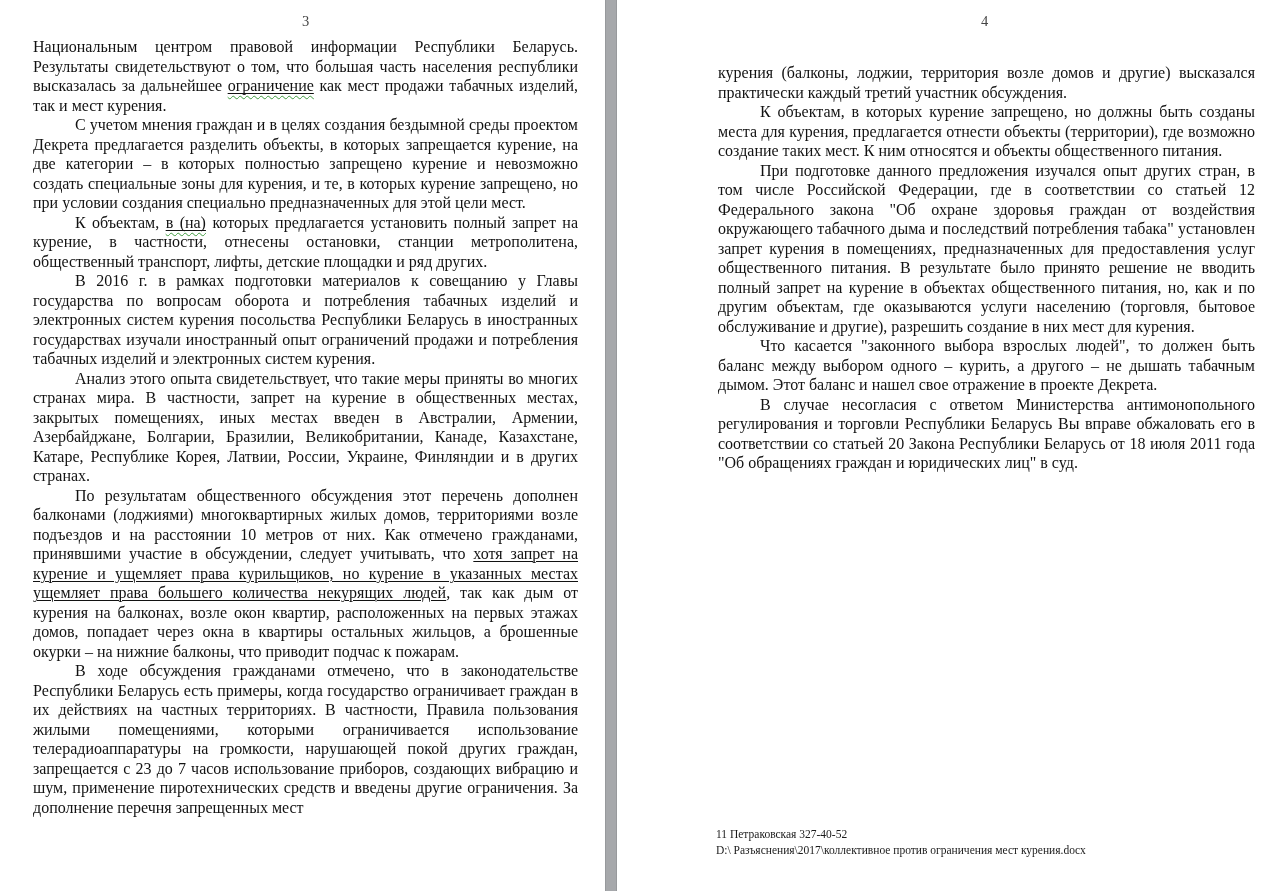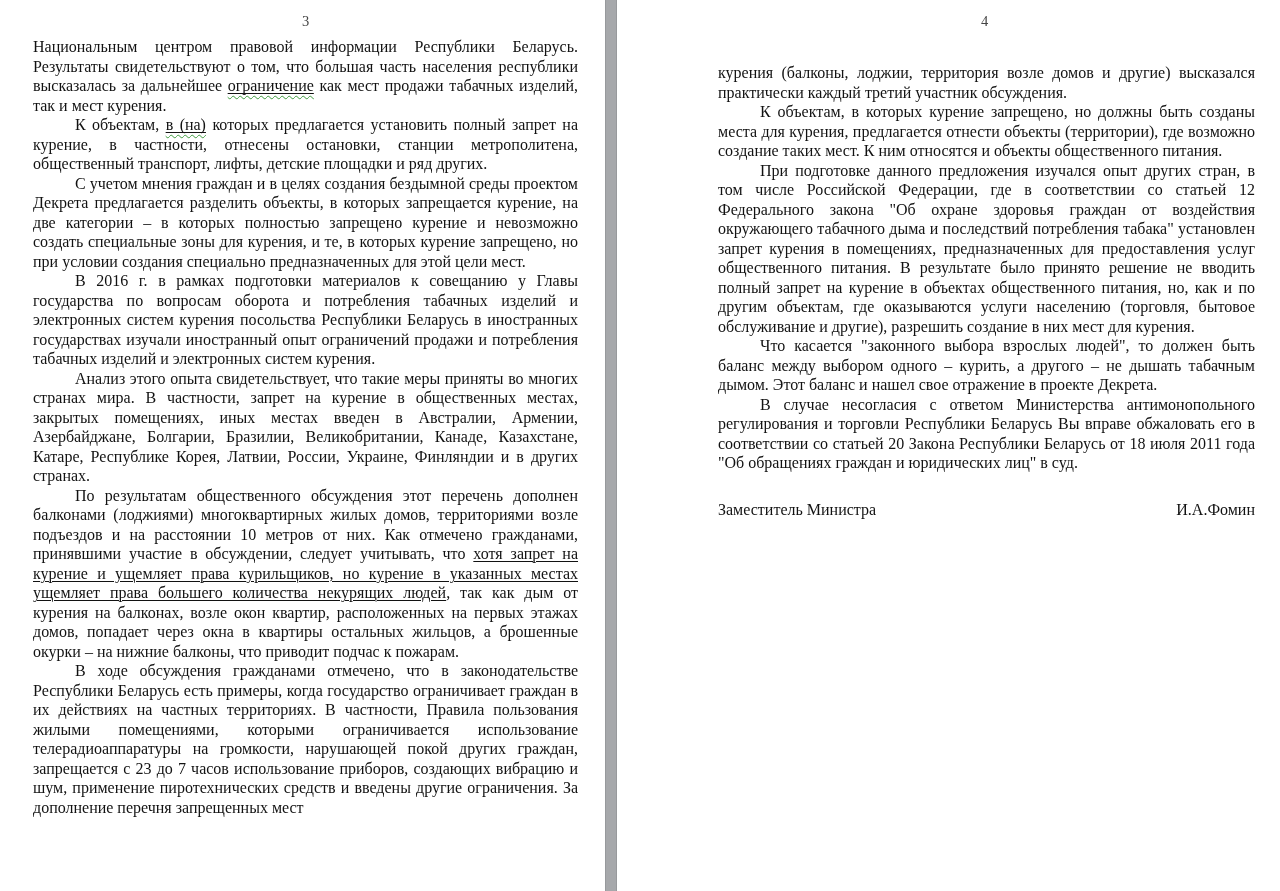--- a/index.html
+++ b/index.html
@@ -74,41 +74,41 @@
 </style>
 </head>
 <body>
 
 <div class="stage">
 
   <div class="page page-left">
     <div class="page-number">3</div>
     <div class="content">
         <p class="para"><span>Национальным центром правовой информации Республики Беларусь. Результаты свидетельствуют о том, что большая часть населения республики высказалась за дальнейшее </span><span class="u"><span class="w">ограничение</span></span><span> как мест продажи табачных изделий, так и мест курения.</span></p>
+        <p class="para ind"><span>С учетом мнения граждан и в целях создания бездымной среды проектом Декрета предлагается разделить объекты, в которых запрещается курение, на две категории – в которых полностью запрещено курение и невозможно создать специальные зоны для курения, и те, в которых курение запрещено, но при условии создания специально предназначенных для этой цели мест.</span></p>
         <p class="para ind"><span>К объектам, </span><span class="u"><span class="w">в (на)</span></span><span> которых предлагается установить полный запрет на курение, в частности, отнесены остановки, станции метрополитена, общественный транспорт, лифты, детские площадки и ряд других.</span></p>
-        <p class="para ind"><span>С учетом мнения граждан и в целях создания бездымной среды проектом Декрета предлагается разделить объекты, в которых запрещается курение, на две категории – в которых полностью запрещено курение и невозможно создать специальные зоны для курения, и те, в которых курение запрещено, но при условии создания специально предназначенных для этой цели мест.</span></p>
         <p class="para ind it"><span>В 2016 г. в рамках подготовки материалов к совещанию у Главы государства по вопросам оборота и потребления табачных изделий и электронных систем курения посольства Республики Беларусь в иностранных государствах изучали иностранный опыт ограничений продажи и потребления табачных изделий и электронных систем курения.</span></p>
         <p class="para ind it"><span>Анализ этого опыта свидетельствует, что такие меры приняты во многих странах мира. В частности, запрет на курение в общественных местах, закрытых помещениях, иных местах введен в Австралии, Армении, Азербайджане, Болгарии, Бразилии, Великобритании, Канаде, Казахстане, Катаре, Республике Корея, Латвии, России, Украине, Финляндии и в других странах.</span></p>
         <p class="para ind"><span>По результатам общественного обсуждения этот перечень дополнен балконами (лоджиями) многоквартирных жилых домов, территориями возле подъездов и на расстоянии 10 метров от них. Как отмечено гражданами, принявшими участие в обсуждении, следует учитывать, что </span><span class="u">хотя запрет на курение и ущемляет права курильщиков, но курение в указанных местах ущемляет права большего количества некурящих людей</span><span>, так как дым от курения на балконах, возле окон квартир, расположенных на первых этажах домов, попадает через окна в квартиры остальных жильцов, а брошенные окурки – на нижние балконы, что приводит подчас к пожарам.</span></p>
         <p class="para ind"><span>В ходе обсуждения гражданами отмечено, что в законодательстве Республики Беларусь есть примеры, когда государство ограничивает граждан в их действиях на частных территориях. В частности, Правила пользования жилыми помещениями, которыми ограничивается использование телерадиоаппаратуры на громкости, нарушающей покой других граждан, запрещается с 23 до 7 часов использование приборов, создающих вибрацию и шум, применение пиротехнических средств и введены другие ограничения. За дополнение перечня запрещенных мест</span></p>
       </div>
   </div>
 
   <div class="page-gap"></div>
 
   <div class="page page-right">
     <div class="page-number">4</div>
     <div class="content">
       <div>
           <p class="para"><span>курения (балконы, лоджии, территория возле домов и другие) высказался практически каждый третий участник обсуждения.</span></p>
           <p class="para ind"><span>К объектам, в которых курение запрещено, но должны быть созданы места для курения, предлагается отнести объекты (территории), где возможно создание таких мест. К ним относятся и объекты общественного питания.</span></p>
           <p class="para ind"><span>При подготовке данного предложения изучался опыт других стран, в том числе Российской Федерации, где в соответствии со статьей 12 Федерального закона "Об охране здоровья граждан от воздействия окружающего табачного дыма и последствий потребления табака" установлен запрет курения в помещениях, предназначенных для предоставления услуг общественного питания. В результате было принято решение не вводить полный запрет на курение в объектах общественного питания, но, как и по другим объектам, где оказываются услуги населению (торговля, бытовое обслуживание и другие), разрешить создание в них мест для курения.</span></p>
           <p class="para ind"><span>Что касается "законного выбора взрослых людей", то должен быть баланс между выбором одного – курить, а другого – не дышать табачным дымом. Этот баланс и нашел свое отражение в проекте Декрета.</span></p>
           <p class="para ind"><span>В случае несогласия с ответом Министерства антимонопольного регулирования и торговли Республики Беларусь Вы вправе обжаловать его в соответствии со статьей 20 Закона Республики Беларусь от 18 июля 2011 года "Об обращениях граждан и юридических лиц" в суд.</span></p>
         </div>
-      <div class="signature-row">
-        <span>Заместитель Министра</span>
-        <span>И.А.Фомин</span>
-      </div>
+    </div>
+    <div class="doc-footer">
+      <div>11 Петраковская 327-40-52</div>
+      <div>D:\ Разъяснения\2017\коллективное против ограничения мест курения.docx</div>
     </div>
   </div>
 
 </div>
 
 </body></html>

